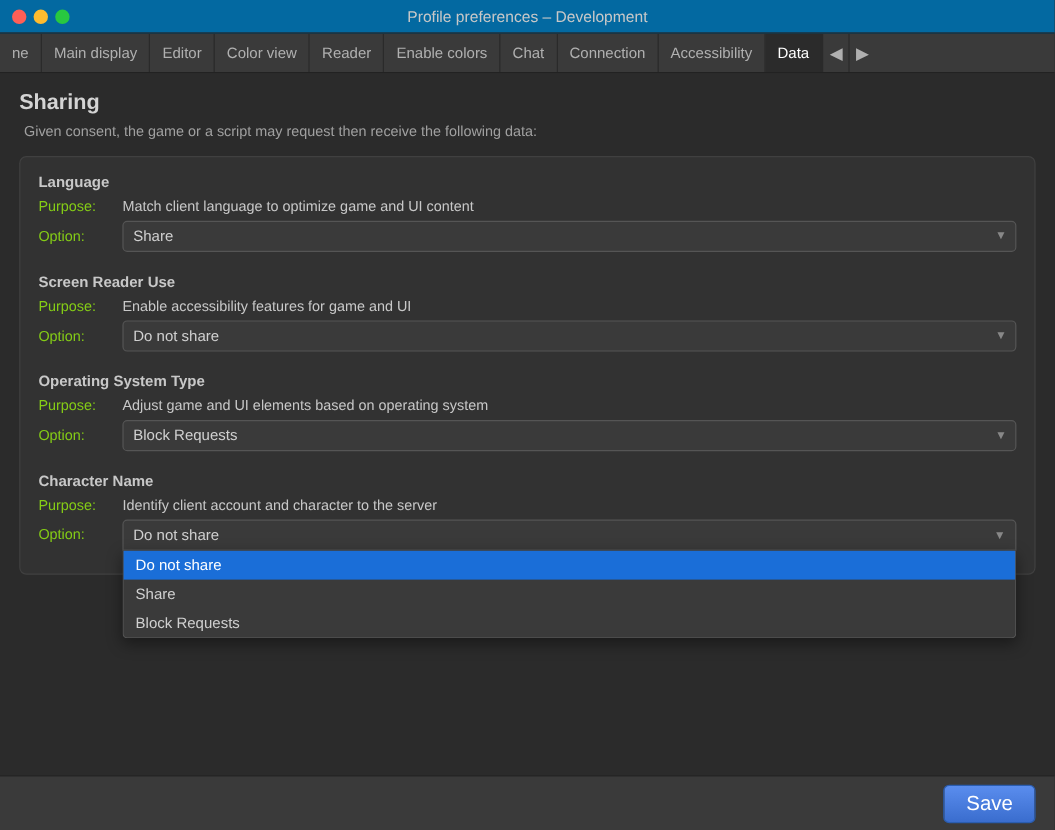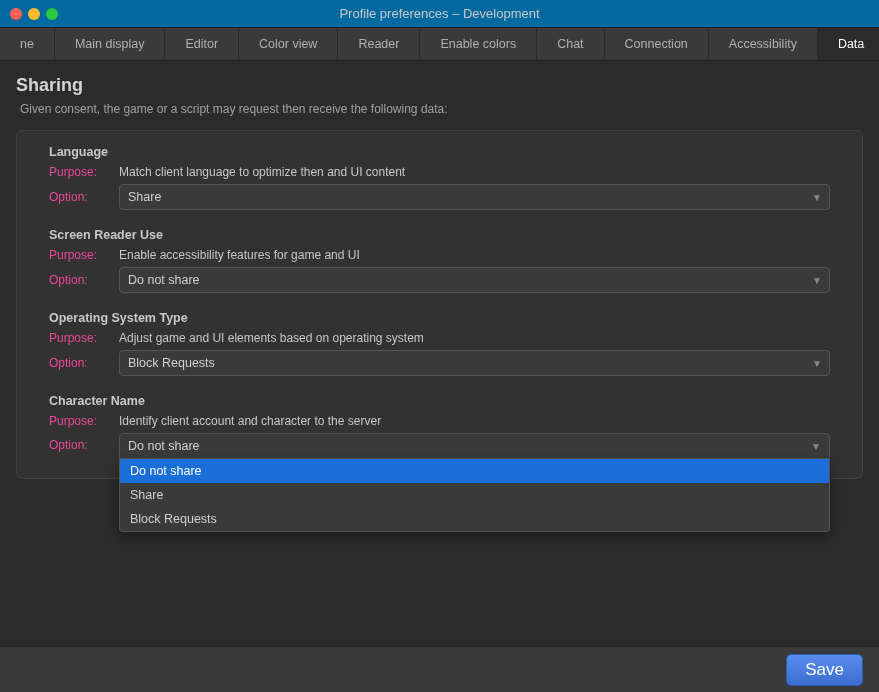--- a/index.html
+++ b/index.html
@@ -52,21 +52,21 @@
     .tab-bar {
       background: #3a3a3a;
       display: flex;
       align-items: stretch;
       height: 33px;
       flex-shrink: 0;
       border-bottom: 1px solid #222;
       overflow: hidden;
     }
     .tab {
-      padding: 0 20px;
+      padding: 0 10px;
       display: flex;
       align-items: center;
       cursor: pointer;
       color: #b0b0b0;
       font-size: 12.5px;
       white-space: nowrap;
       border-right: 1px solid #2a2a2a;
       user-select: none;
     }
     .tab.active {
@@ -105,42 +105,42 @@
       color: #a0a0a0;
       font-size: 12px;
       margin-bottom: 14px;
       padding-left: 4px;
     }
 
     .sharing-block {
       background: #323232;
       border: 1px solid #404040;
       border-radius: 6px;
-      padding: 14px 32px;
+      padding: 14px 15px;
       margin-bottom: 0;
     }
 
     .data-section {
       margin-bottom: 18px;
     }
 
     .data-section-title {
       font-size: 12.5px;
       font-weight: 600;
       color: #c8c8c8;
       margin-bottom: 6px;
     }
 
     .field-row {
       display: flex;
       align-items: center;
       margin-bottom: 5px;
     }
     .field-label {
-      color: #ec4899;
+      color: #84cc16;
       font-size: 12px;
       width: 70px;
       flex-shrink: 0;
     }
     .field-value {
       color: #c8c8c8;
       font-size: 12px;
       flex: 1;
     }
 
@@ -293,21 +293,21 @@
 
   <div class="section-title">Sharing</div>
   <div class="section-desc">Given consent, the game or a script may request then receive the following data:</div>
 
   <div class="sharing-block">
 
     <div class="data-section">
       <div class="data-section-title">Language</div>
       <div class="field-row">
         <span class="field-label">Purpose:</span>
-        <span class="field-value">Match client language to optimize then and UI content</span>
+        <span class="field-value">Match client language to optimize game and UI content</span>
       </div>
       <div class="field-row">
         <span class="field-label">Option:</span>
         <div class="dropdown-wrapper">
           <select class="dropdown">
             <option>Share</option>
             <option>Do not share</option>
             <option>Block Requests</option>
           </select>
           <span class="dropdown-arrow">▼</span>

